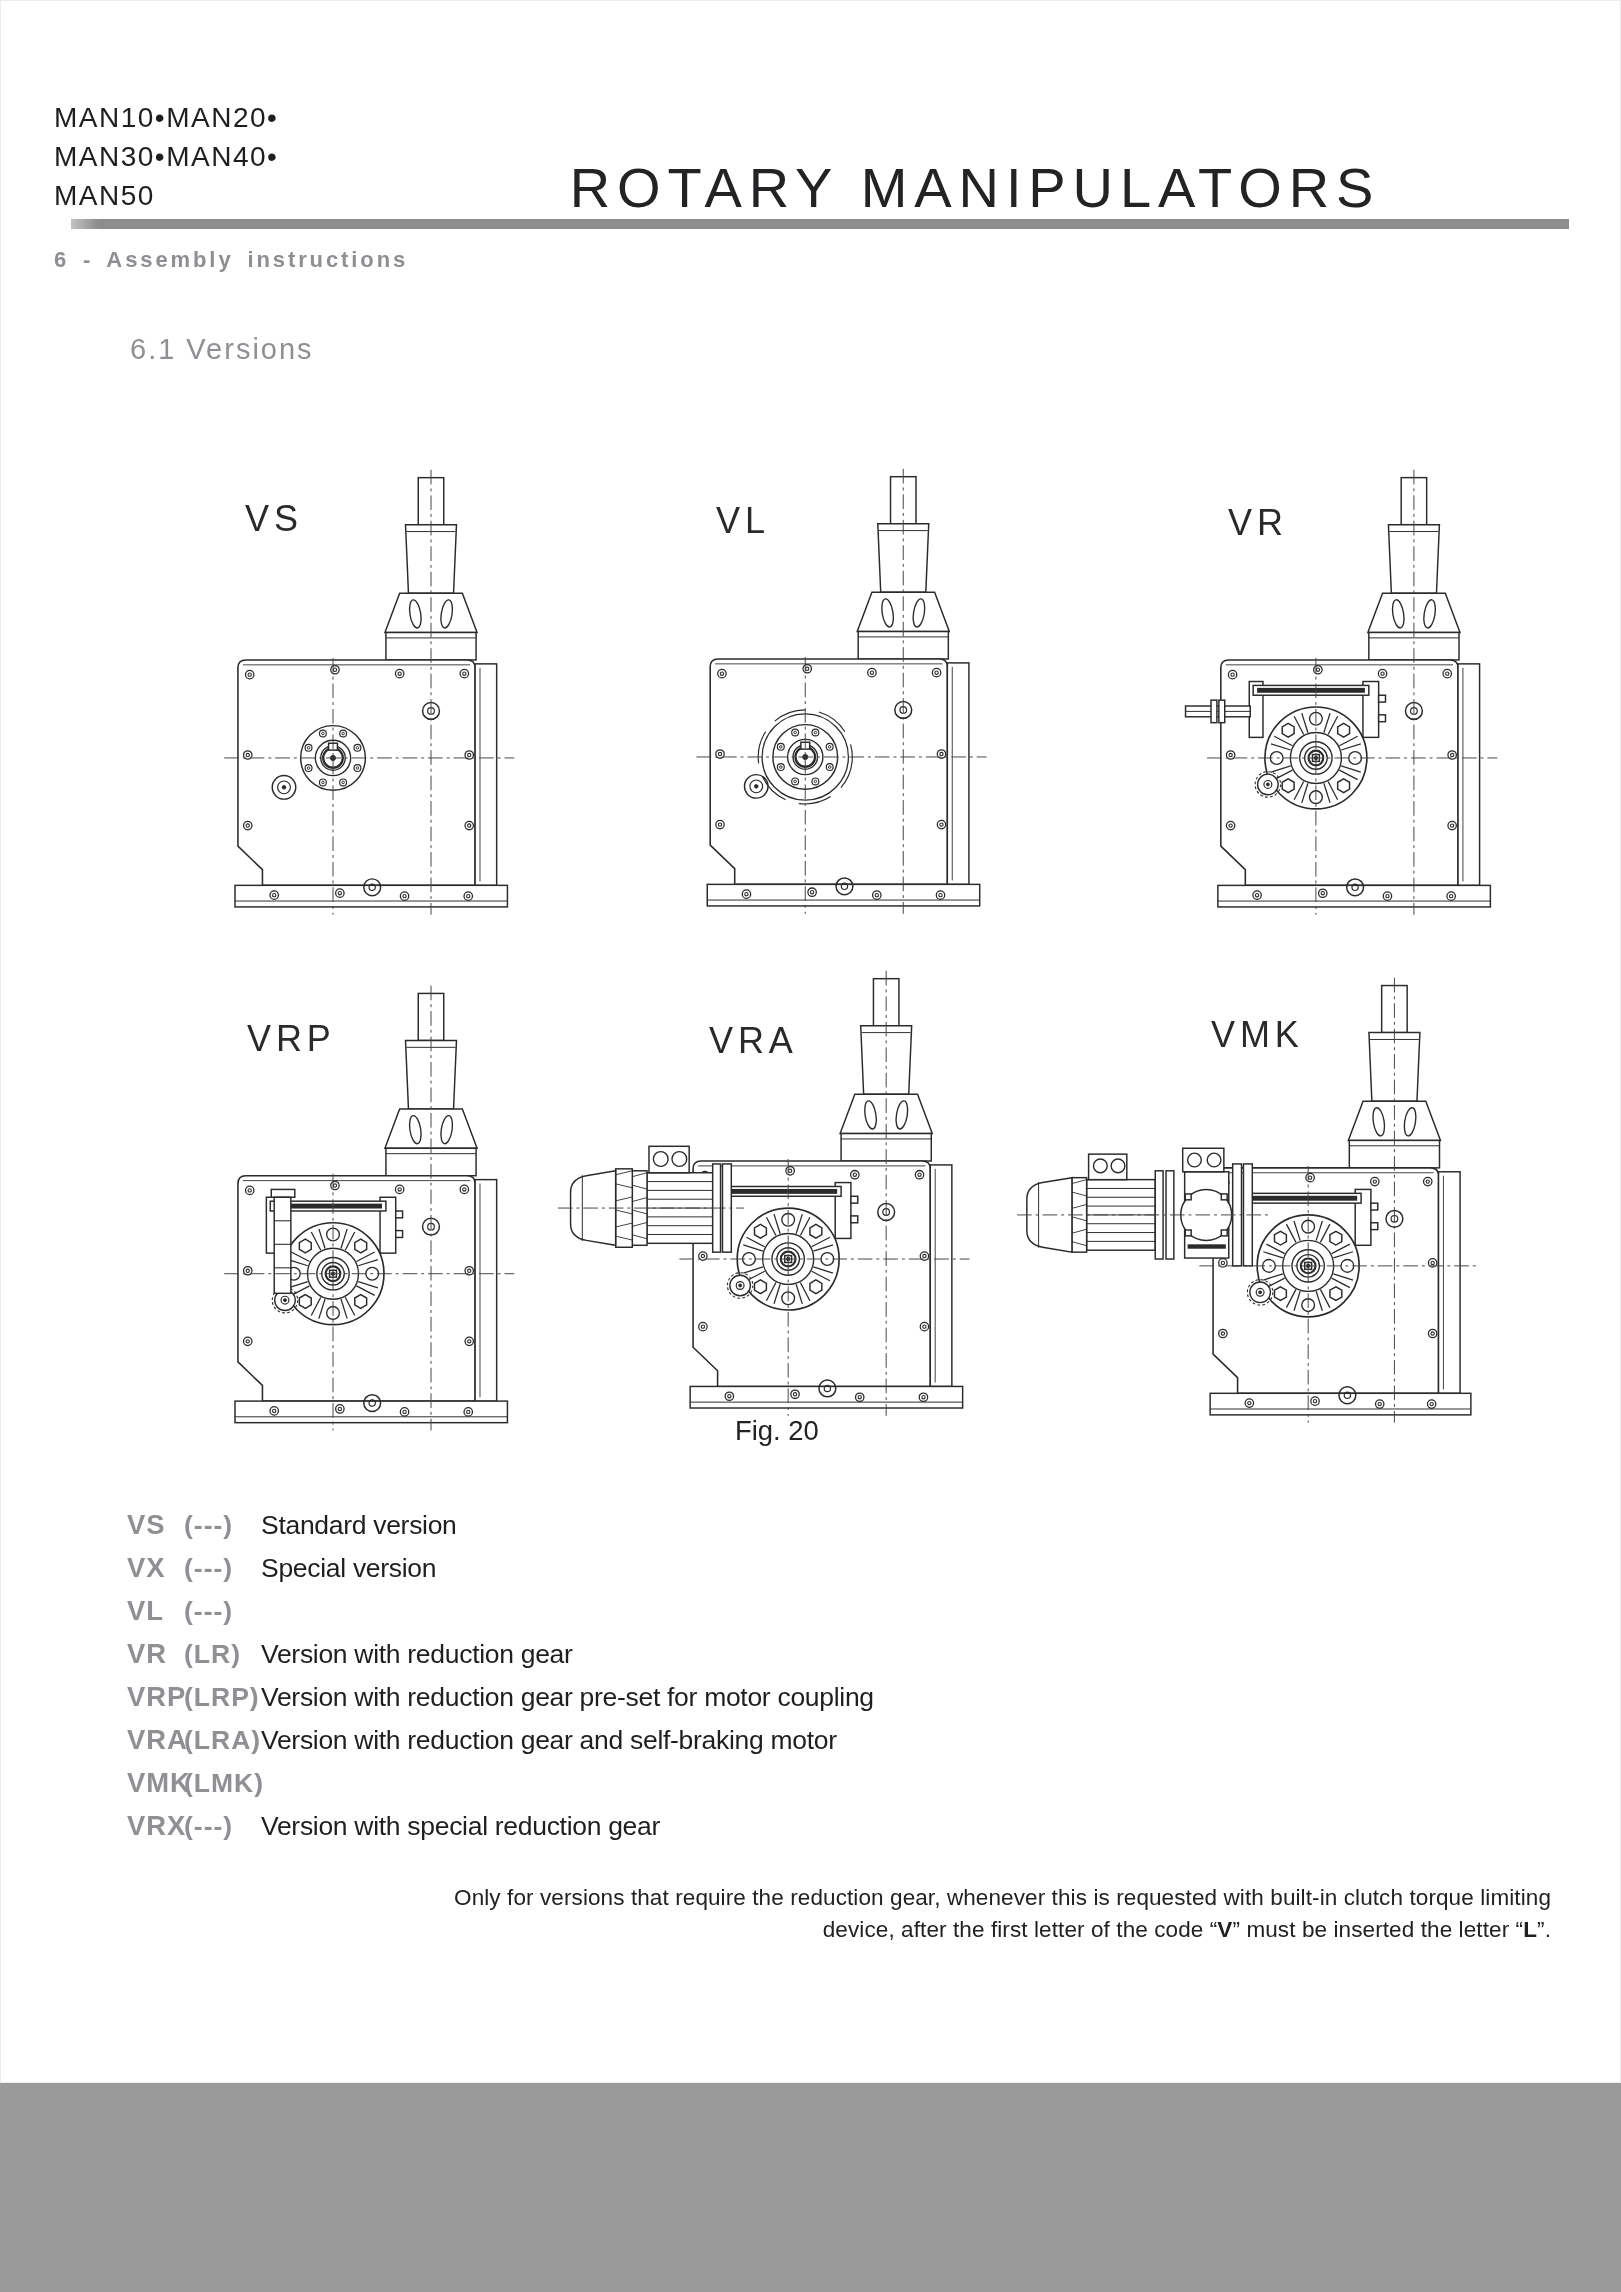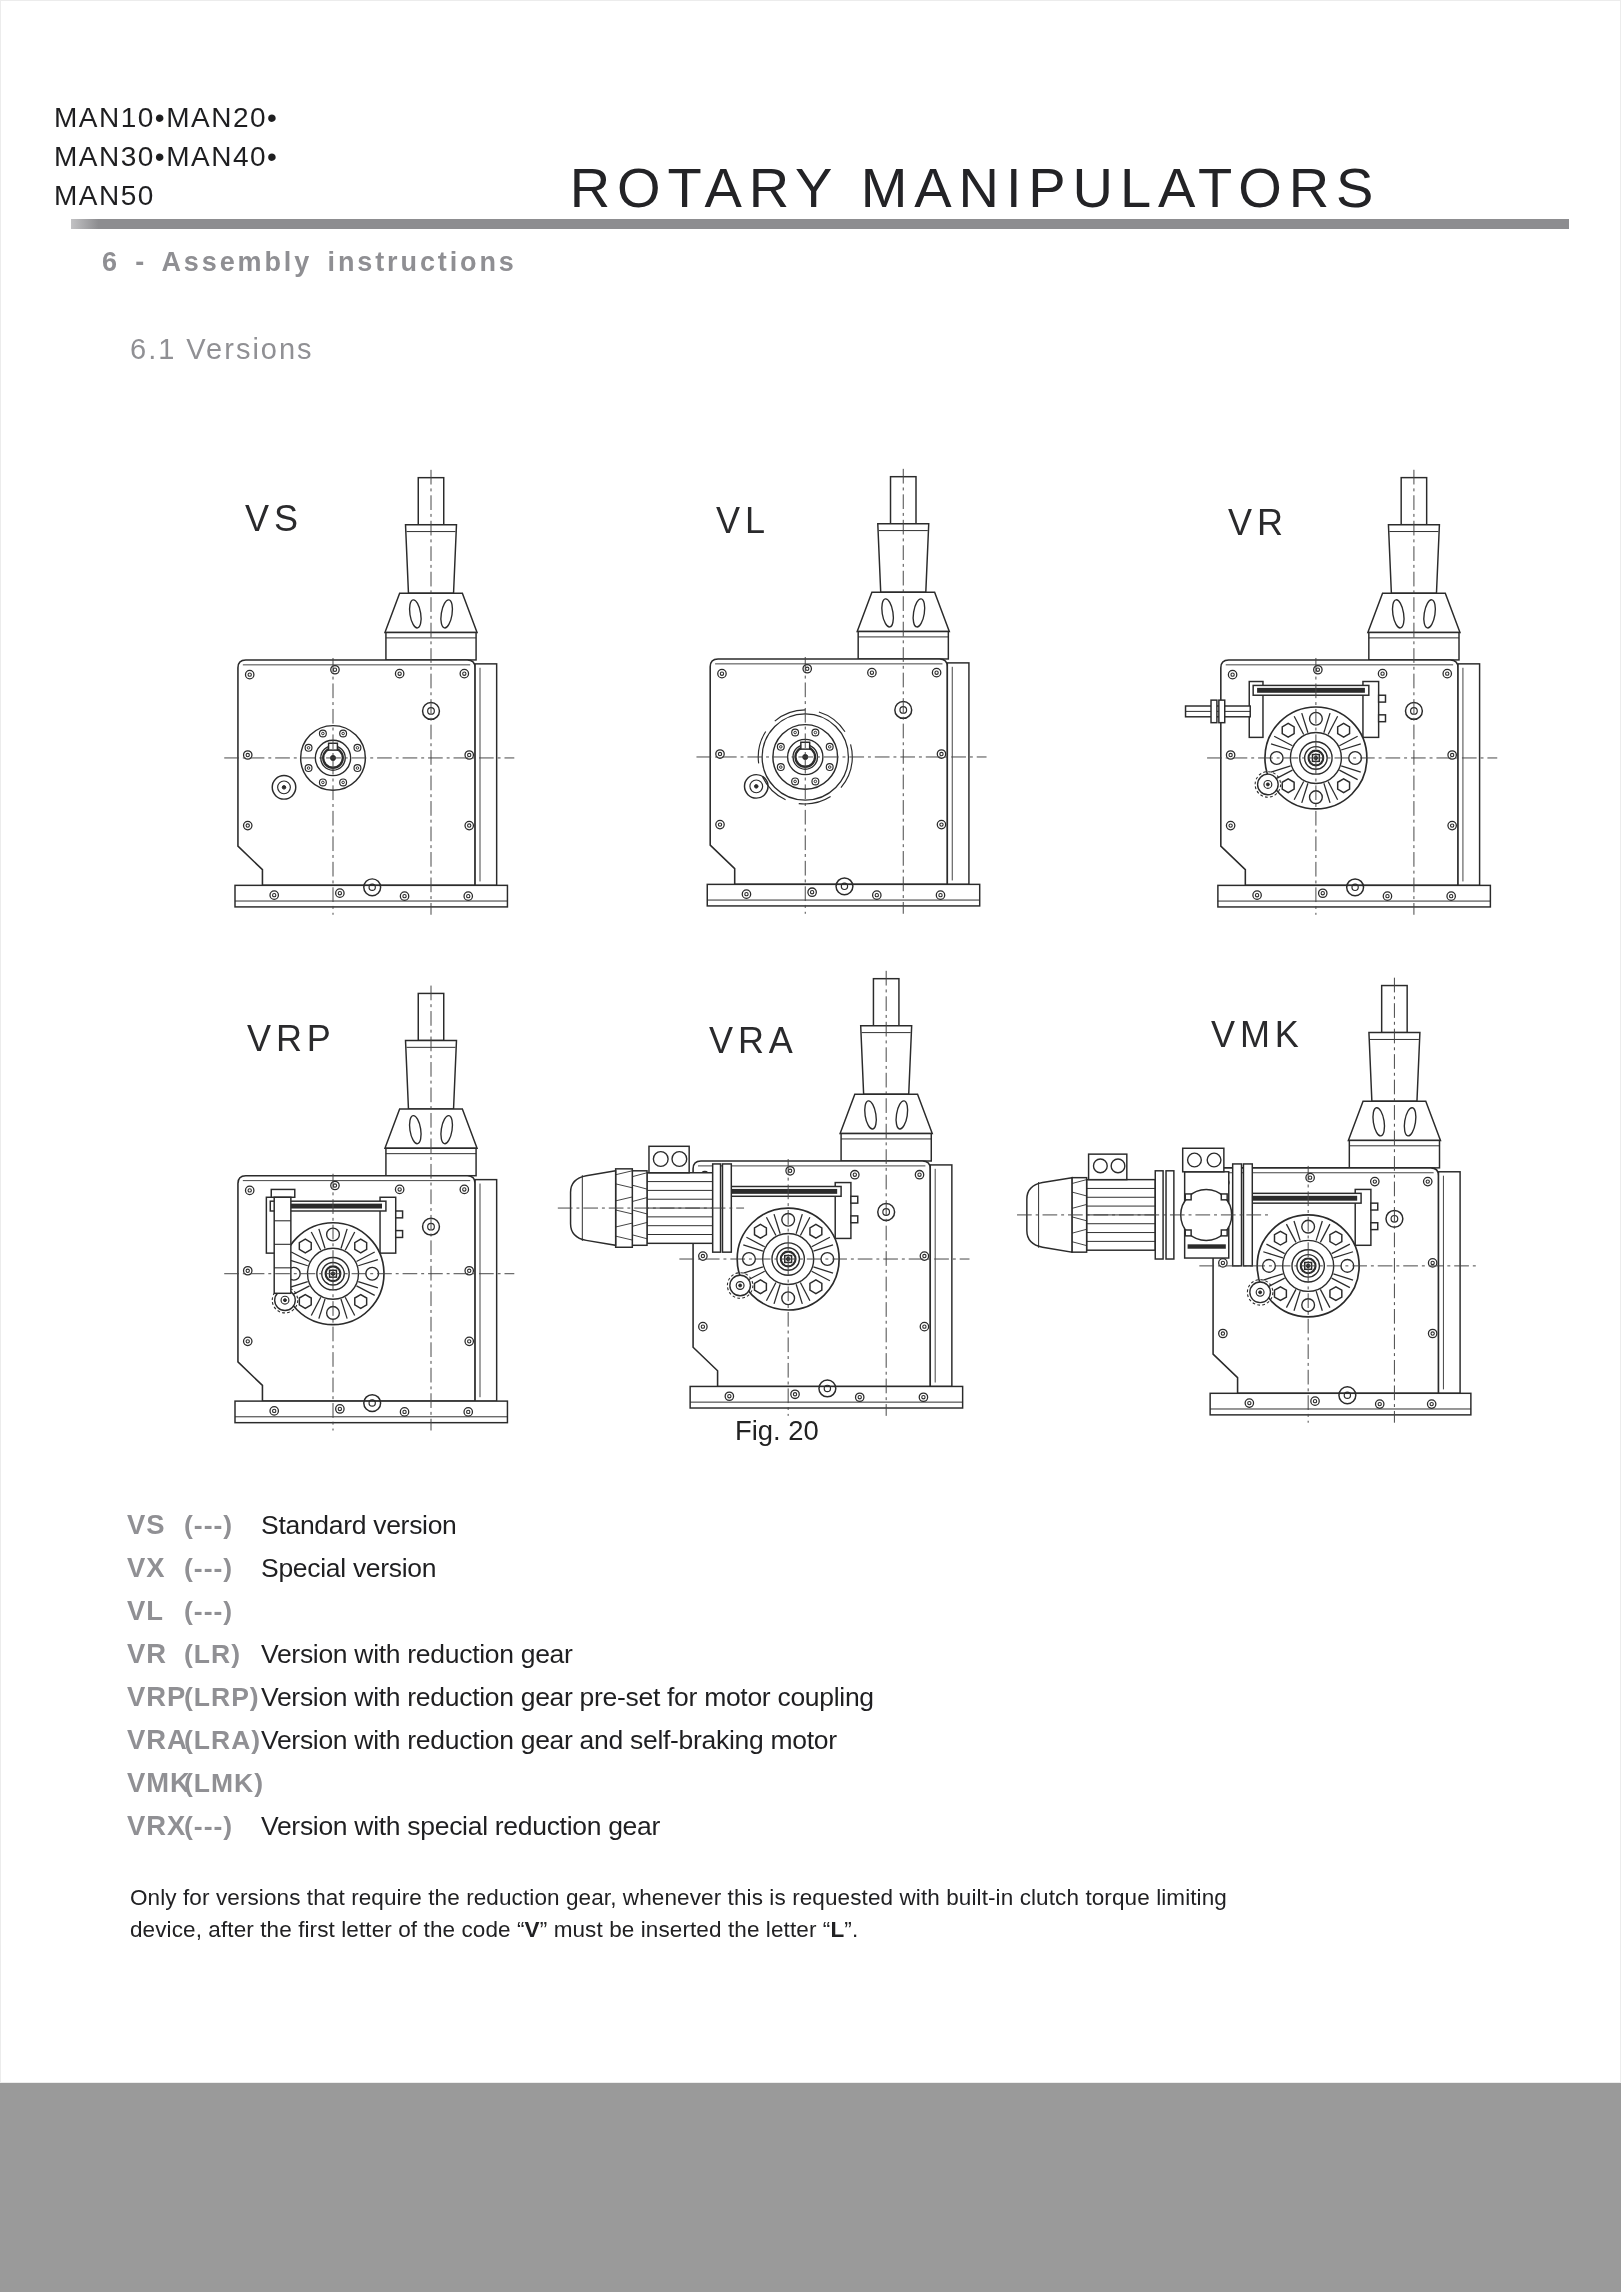--- a/index.html
+++ b/index.html
@@ -6,37 +6,37 @@
   .page{position:relative;width:1621px;height:2083px;background:#ffffff;margin:0 auto;
         font-family:"Liberation Sans",sans-serif;color:#1d1d1f;overflow:hidden;
         box-shadow:inset 0 0 0 1px #ececec;}
   .models{position:absolute;left:54px;top:98px;font-size:28px;letter-spacing:1.5px;
           line-height:39px;color:#1e1e20;}
   .doc-title{position:absolute;left:392px;top:155px;width:1166px;text-align:center;
              font-size:56px;letter-spacing:6.9px;color:#232326;white-space:nowrap;
              transform:scaleX(1.0);}
   .rule-bar{position:absolute;left:71px;top:219px;width:1498px;height:9.8px;
             background:linear-gradient(90deg,#c2c2c4 0,#8d8d90 27.4px,#8d8d90 100%);}
-  .h1{position:absolute;left:54px;top:247px;font-size:27px;font-weight:bold;
-      letter-spacing:2.9px;word-spacing:4.9px;color:#8f8f93;margin-left:48px;}
+  .h1{position:absolute;left:54px;top:247px;font-size:22px;font-weight:bold;
+      letter-spacing:2.9px;word-spacing:4.9px;color:#8f8f93;}
   .h2{position:absolute;left:130px;top:333px;font-size:29px;font-weight:normal;
       letter-spacing:2px;color:#909094;}
   .intro{position:absolute;left:130px;top:390px;font-size:22.5px;color:#212123;letter-spacing:0.2px;}
   .fig-cell{position:absolute;}
   .fig-label{position:absolute;font-size:36px;letter-spacing:4.9px;color:#2a2a2c;}
   .fig-svg{position:absolute;left:0;top:0;}
   .fig-caption{position:absolute;left:735px;top:1415px;width:167px;
                font-size:27.4px;color:#222;}
   .legend{position:absolute;left:127px;top:1509px;}
   .legend-row{display:flex;align-items:baseline;height:43px;}
   .legend-code{width:57px;font-size:27.4px;font-weight:bold;color:#909094;letter-spacing:1px;}
   .legend-paren{width:77px;font-size:26.5px;font-weight:bold;color:#909094;letter-spacing:1px;}
   .legend-desc{font-size:26.5px;color:#1f1f21;letter-spacing:-0.3px;}
   .note{position:absolute;left:130px;top:1882px;width:1421px;font-size:22.5px;
-        line-height:32px;color:#212123;letter-spacing:0.1px;}
+        line-height:32px;color:#212123;letter-spacing:0.1px;text-align:right;}
   .note b{font-weight:bold;}
   .footer-bar{position:absolute;left:1189px;top:2178px;width:313px;height:45px;
               background:linear-gradient(90deg,#ffffff 0%,#d6d6d6 14%,#a0a0a0 42%,#555555 76%,#141414 100%);}
   .footer-num{position:absolute;left:1409px;top:2184px;font-size:26.5px;font-weight:bold;
               color:#ffffff;letter-spacing:1px;}
   .logo{position:absolute;left:1262px;top:2148px;}
 </style>
 </head>
 <body>
 

